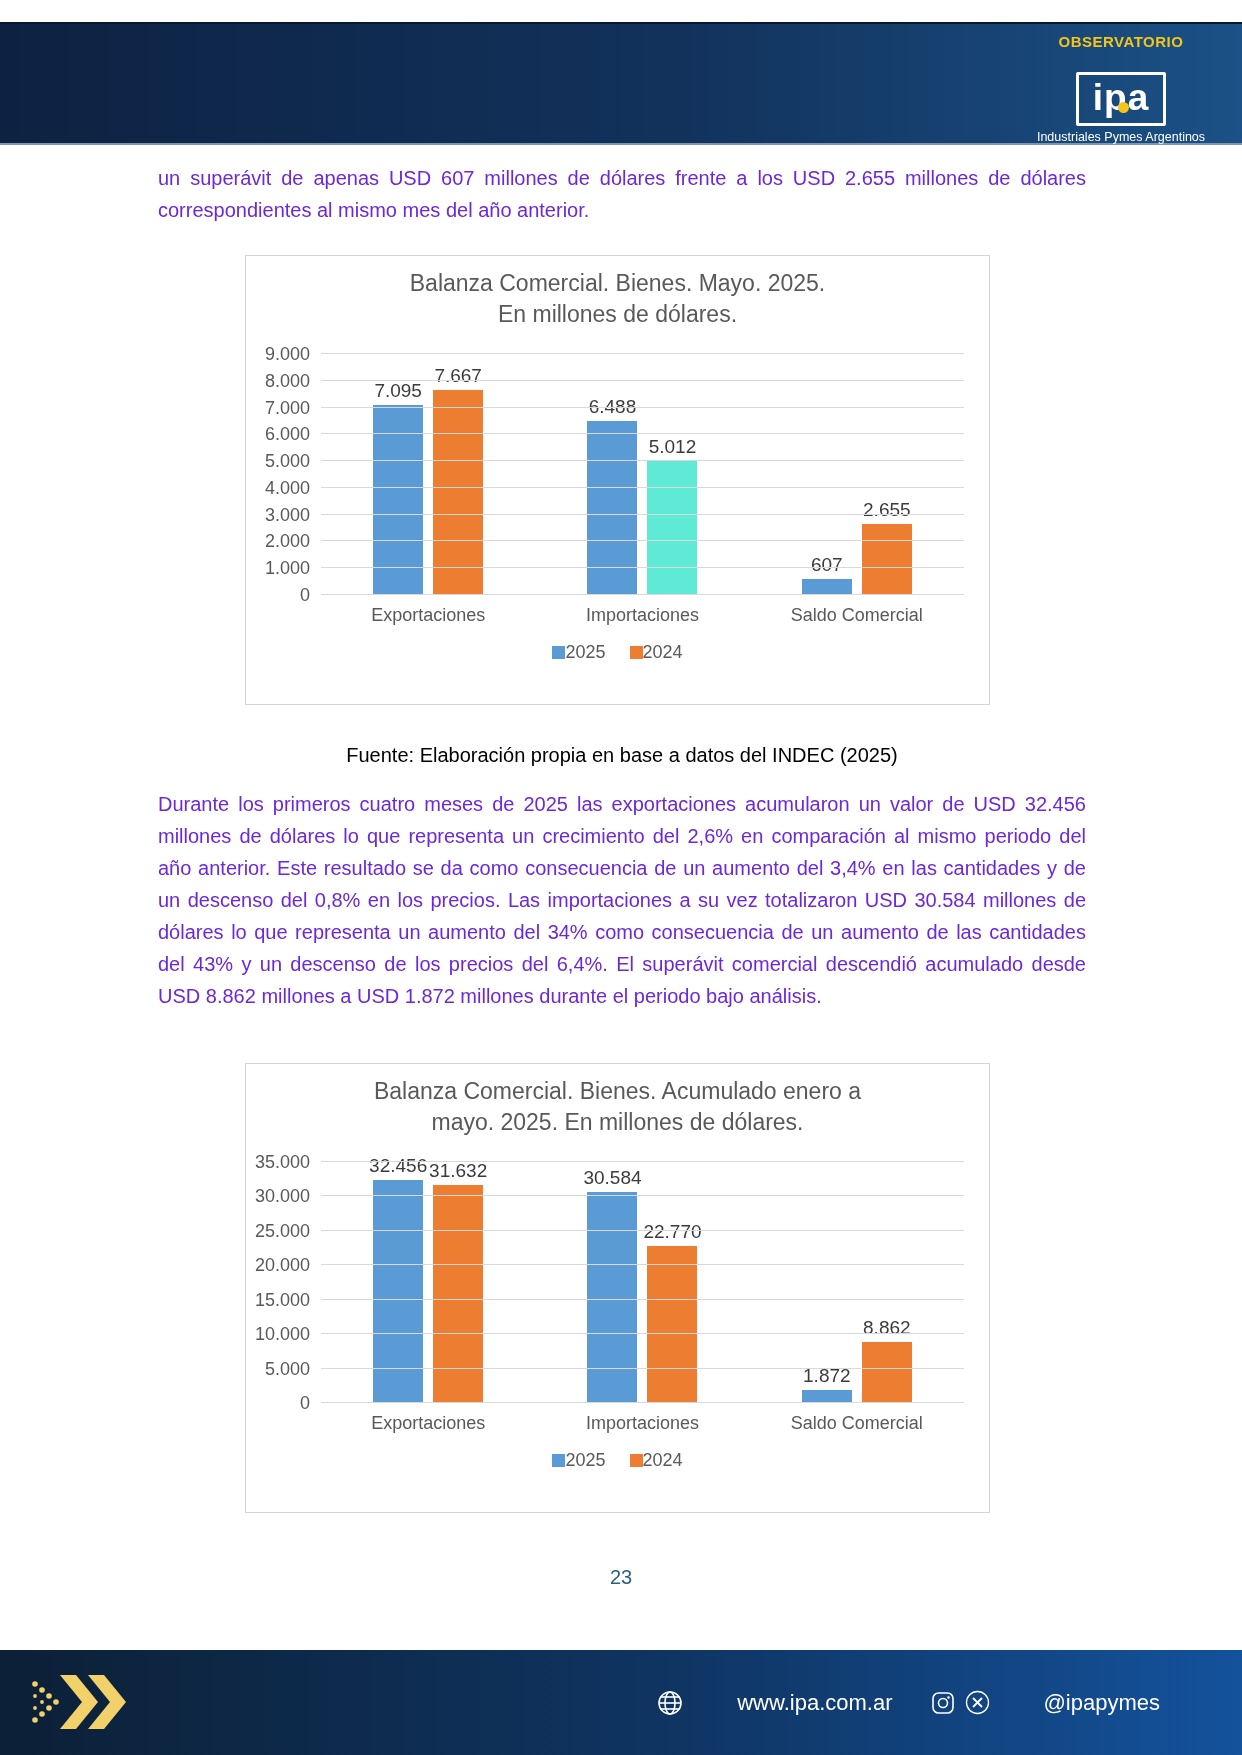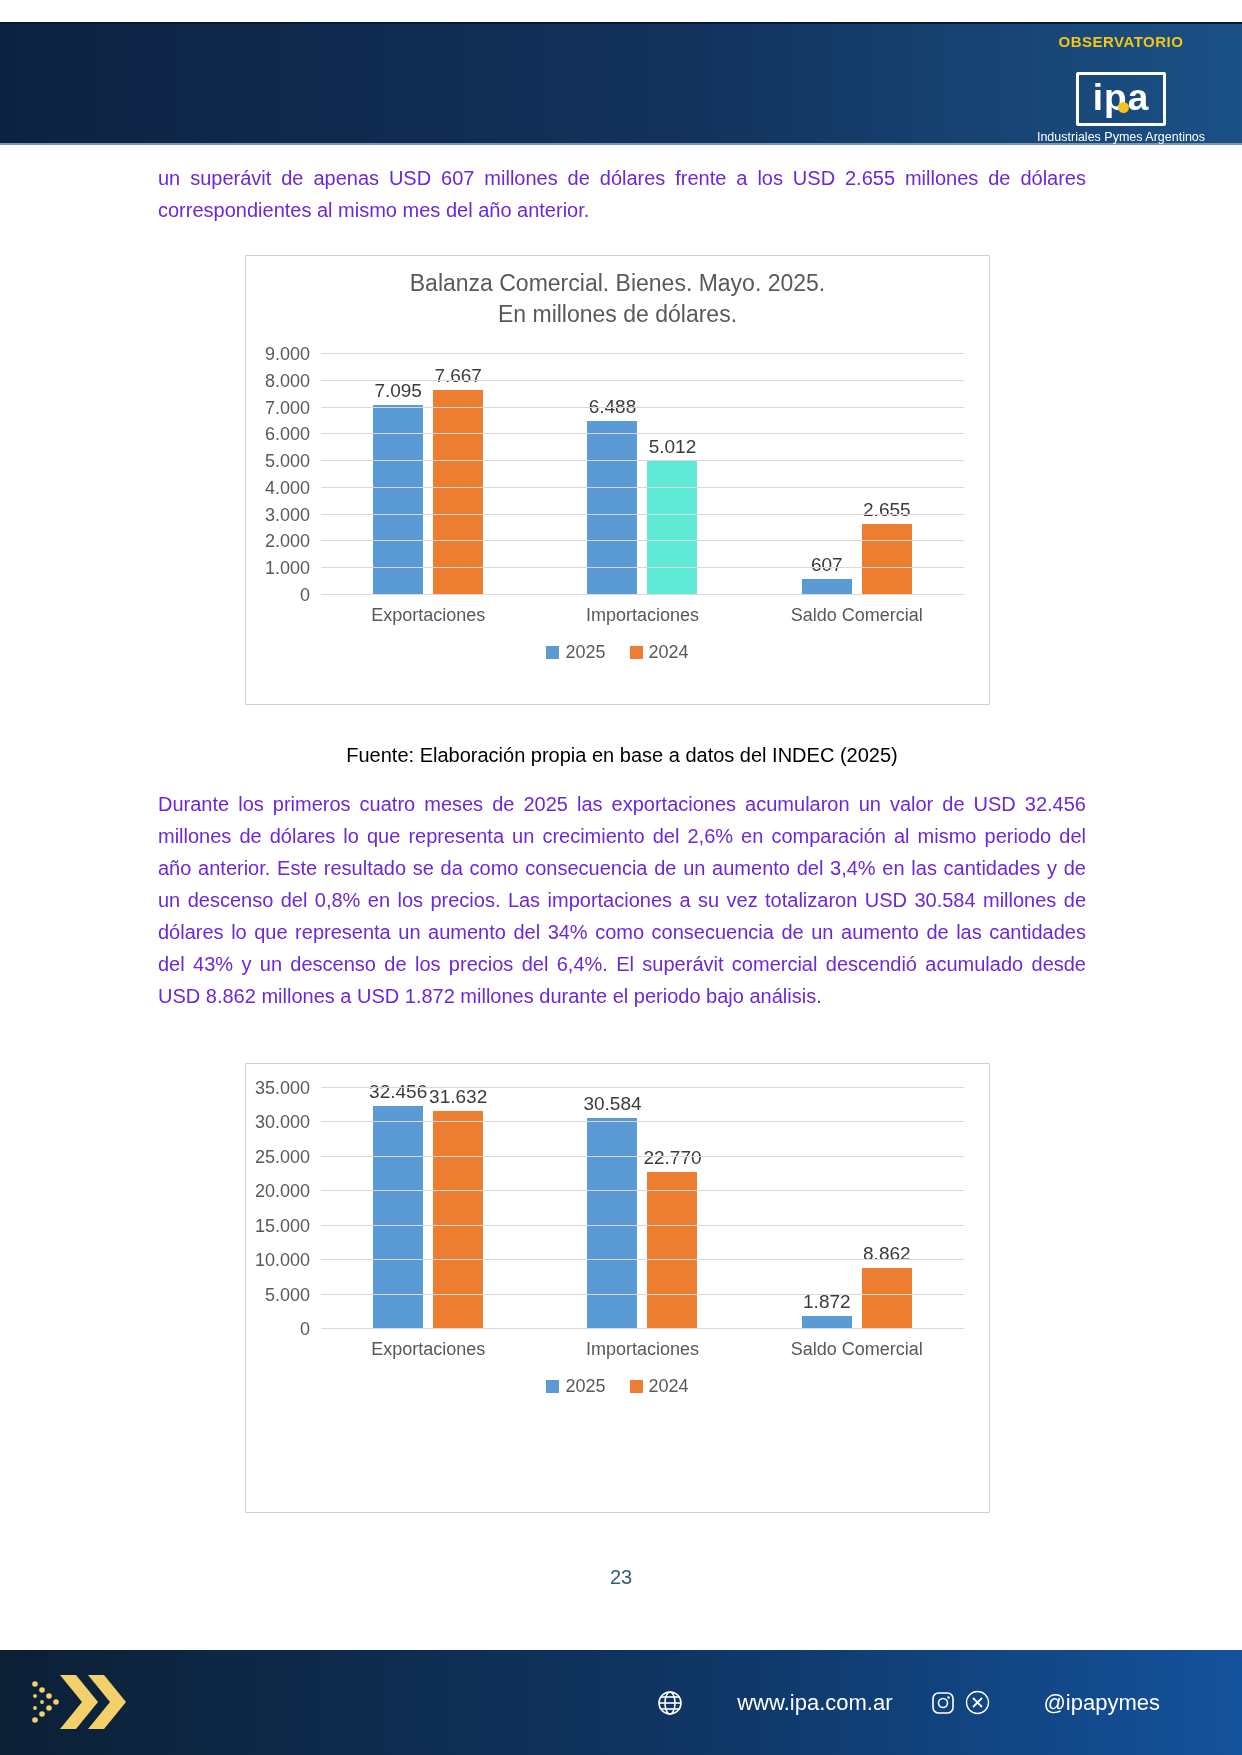--- a/index.html
+++ b/index.html
@@ -88,21 +88,21 @@
   }
   .xlabels{
     margin:10px 25px 0 75px; display:flex;
   }
   .xlabel{
     flex:1 1 0; text-align:center; font-size:18px; color:#595959;
   }
   .legend{
     margin-top:16px; display:flex; justify-content:center; gap:24px; align-items:center;
   }
-  .legend-entry{ display:flex; align-items:center; gap:6px; }
+  .legend-entry{ display:flex; align-items:center; }
   .legend-swatch{ width:13px; height:13px; }
   .legend-label{ font-size:18px; color:#595959; }
 
   
   .band-footer{
     position:absolute; left:0; top:1650px; width:1242px; height:105px;
     background:linear-gradient(90deg,#0c2036 0%, #0f3563 55%, #14529c 100%);
   }
   .footer-logo{ position:absolute; left:30px; top:21px; }
   .footer-right{
@@ -197,20 +197,24 @@
         <div class="legend-label">2024</div>
       </div>
     </div>
 </div>
 
 <p class="fuente">Fuente: Elaboración propia en base a datos del INDEC (2025)</p>
 
 <p class="paragraph body-par">Durante los primeros cuatro meses de 2025 las exportaciones acumularon un valor de USD 32.456 millones de dólares lo que representa un crecimiento del 2,6% en comparación al mismo periodo del año anterior. Este resultado se da como consecuencia de un aumento del 3,4% en las cantidades y de un descenso del 0,8% en los precios. Las importaciones a su vez totalizaron USD 30.584 millones de dólares lo que representa un aumento del 34% como consecuencia de un aumento de las cantidades del 43% y un descenso de los precios del 6,4%. El superávit comercial descendió acumulado desde USD 8.862 millones a USD 1.872 millones durante el periodo bajo análisis.</p>
 
 <div class="chart-box c2">
+  <div class="chart-title">
+      <div>Balanza Comercial. Bienes. Acumulado enero a</div>
+      <div>mayo. 2025. En millones de dólares.</div>
+    </div>
   <div class="plot">
     <div class="bars-area">
         <div class="cat-cell">
           <div class="bar" style="height: 92.7314%; background: rgb(91, 155, 213);">
             <div class="bar-label">32.456</div>
           </div>
           <div class="bar" style="height: 90.3771%; background: rgb(237, 125, 49);">
             <div class="bar-label">31.632</div>
           </div>
         </div>

